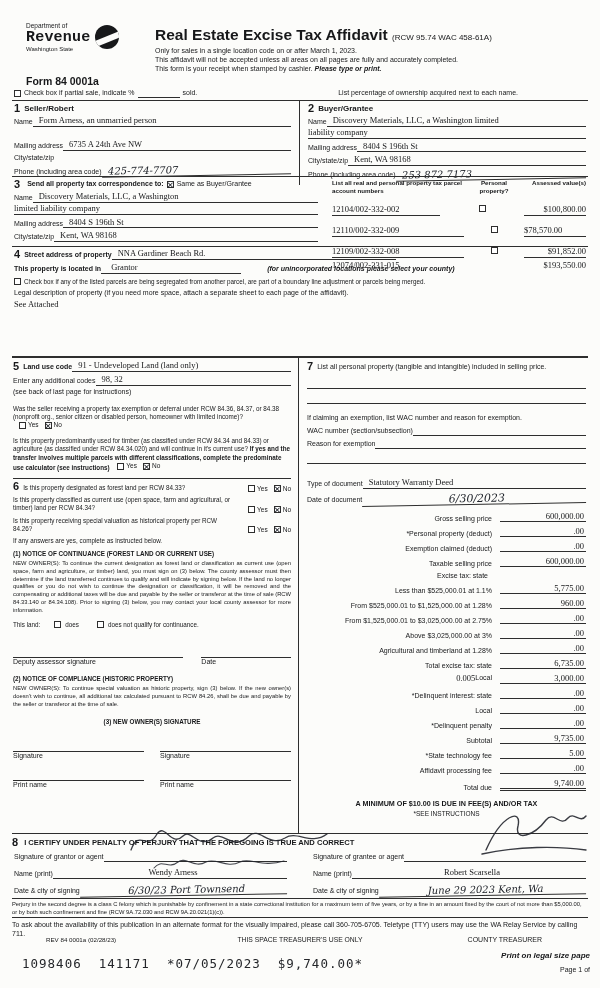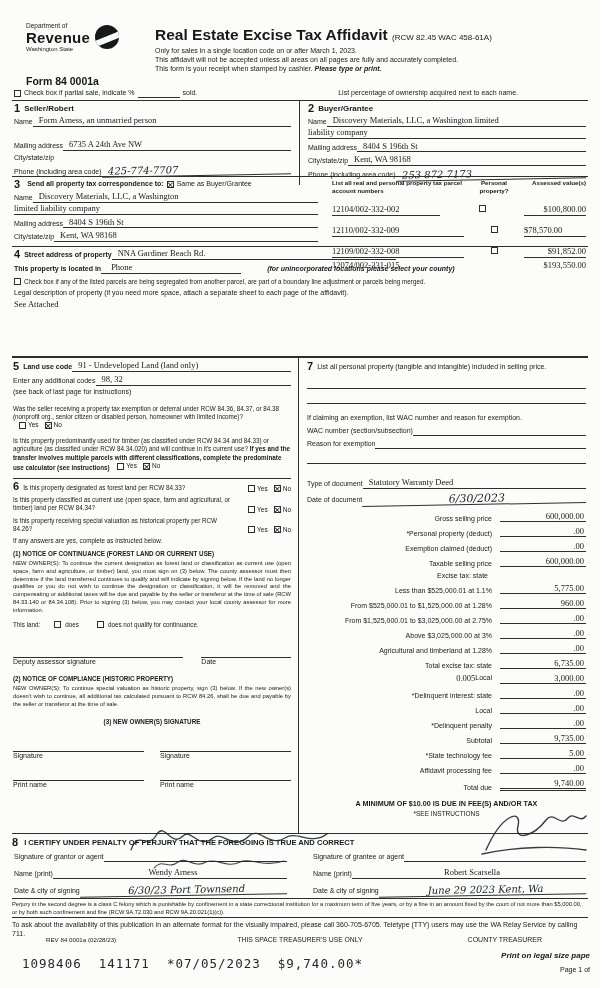--- a/index.html
+++ b/index.html
@@ -40,32 +40,32 @@
 </style>
 </head>
 <body>
 
 <div class="page">
 
   <div class="abs" style="left:26px;top:22px;width:128px">
     <div class="fc" style="gap:5px">
       <div>
         <div style="font-size:6.5px">Department of</div>
-        <div style="font-family:Liberation Sans, sans-serif;font-weight:bold;font-size:15px;letter-spacing:.2px">Revenue</div>
+        <div style="font-family:Liberation Mono, monospace;font-weight:bold;font-size:15px;letter-spacing:.2px">Revenue</div>
         <div style="font-size:6px">Washington State</div>
       </div>
       <div class="logo-circle"></div>
     </div>
     <div class="b" style="font-size:10.5px;margin-top:23px">Form 84 0001a</div>
   </div>
 
   <div class="abs" style="left:155px;top:26px;width:434px">
     <div>
       <span class="b" style="font-size:15.5px">Real Estate Excise Tax Affidavit</span>
-      <span style="font-size:8px">(RCW 82.45 WAC 458-61A)</span>
+      <span style="font-size:8px">(RCW 95.74 WAC 458-61A)</span>
     </div>
     <div class="lbl mt3">Only for sales in a single location code on or after March 1, 2023.</div>
     <div class="lbl">This affidavit will not be accepted unless all areas on all pages are fully and accurately completed.</div>
     <div class="lbl">
       <span>This form is your receipt when stamped by cashier.</span>
       <span class="b i">Please type or print.</span>
     </div>
   </div>
 
   <div class="abs fc" style="left:14px;top:89px;width:574px;gap:3px">
@@ -178,21 +178,21 @@
 
   <div class="sec" style="top:246px;border-top:1px solid #2e2e2e;padding:2px 2px 0 2px;height:110px">
     <div class="f">
       <span class="secnum">4</span>
       <span class="lbl b">Street address of property</span>
       <span class="u v typed" style="max-width:300px">NNA Gardiner Beach Rd.</span>
       <span style="flex:1"></span>
     </div>
     <div class="f mt3">
       <span class="lbl b">This property is located in</span>
-      <span class="u typed" style="width:140px;padding-left:10px">Phone</span>
+      <span class="u typed" style="width:140px;padding-left:10px">Grantor</span>
       <span class="lbl b i" style="margin-left:26px">(for unincorporated locations please select your county)</span>
     </div>
     <div class="fc mt4" style="gap:3px">
       <span class="cb"></span>
       <span class="small">Check box if any of the listed parcels are being segregated from another parcel, are part of a boundary line adjustment or parcels being merged.</span>
     </div>
     <div class="lbl mt3">Legal description of property (if you need more space, attach a separate sheet to each page of the affidavit).</div>
     <div class="typed mt2">See Attached</div>
   </div>
 

